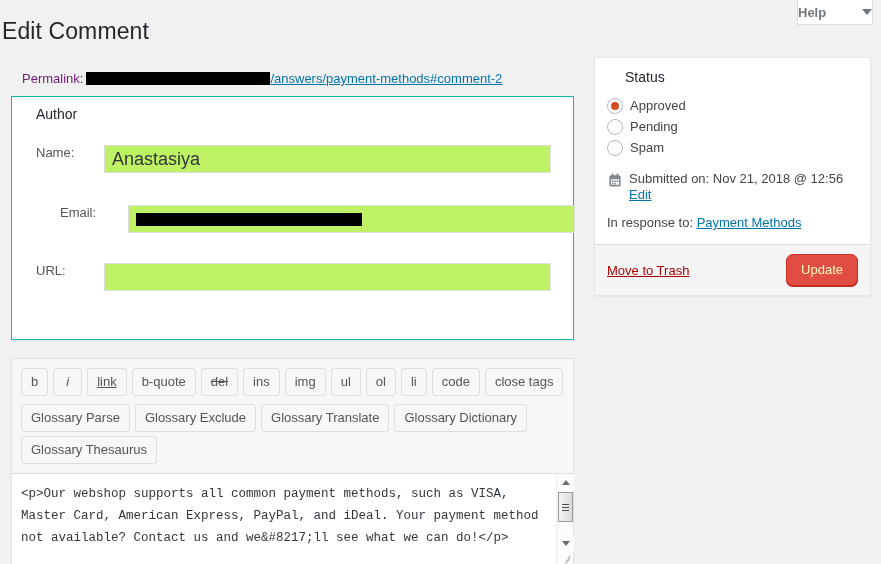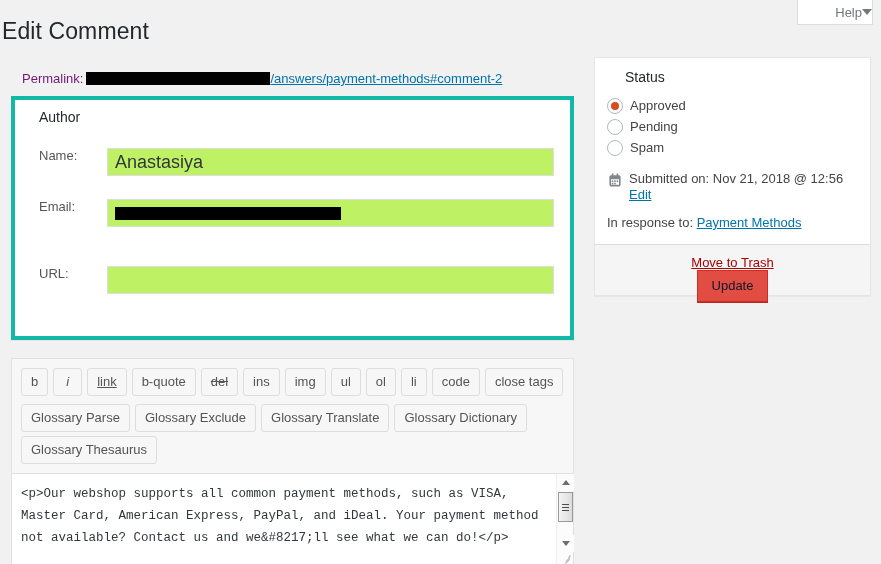--- a/index.html
+++ b/index.html
@@ -23,24 +23,26 @@
     top: 0;
     left: 797px;
     width: 76px;
     height: 25px;
     background: #fff;
     border: 1px solid #ddd;
     border-top: none;
     box-sizing: border-box;
     display: flex;
     align-items: center;
-    justify-content: flex-end;
+    justify-content: space-between;
+    gap: 6px;
     font-size: 13px;
     color: #72777c;
     cursor: pointer;
+    font-weight: bold;
   }
   .help-tab .caret {
     width: 0; height: 0;
     border-left: 5px solid transparent;
     border-right: 5px solid transparent;
     border-top: 6px solid #72777c;
     display: inline-block;
   }
 
   
@@ -87,41 +89,41 @@
   }
 
   
   .author-box {
     position: absolute;
     top: 96px;
     left: 11px;
     width: 563px;
     height: 244px;
     background: #fff;
-    border: 4px solid #14b8a6;
+    border: 1px solid #14b8a6;
     box-sizing: border-box;
     box-shadow: 0 1px 1px rgba(0,0,0,.04);
   }
   .author-heading {
     position: absolute;
     top: 9px;
     left: 24px;
     font-size: 14px;
     color: #23282d;
     font-weight: 400;
   }
   .field-row {
     position: absolute;
     left: 24px;
     width: 515px;
     display: flex;
     align-items: flex-start;
   }
   .field-row.r1 { top: 48px; }
-  .field-row.r2 { top: 99px; }
+  .field-row.r2 { top: 108px; margin-left: 24px; }
   .field-row.r3 { top: 166px; }
   .field-label {
     width: 68px;
     font-size: 13px;
     color: #555;
     flex: none;
   }
   .field-input {
     flex: 1;
     height: 28px;
@@ -362,33 +364,32 @@
   }
   .status-footer {
     border-top: 1px solid #ddd;
     background: #f5f5f5;
     padding: 10px 12px;
     display: flex;
     align-items: center;
     justify-content: space-between;
     height: 51px;
     box-sizing: border-box;
-    flex-direction: column;
   }
   .trash-link {
     color: #a00;
     text-decoration: underline;
     font-size: 13px;
     cursor: pointer;
   }
   .update-btn {
     background: #e14d43;
     border: 1px solid #d02c21;
-    border-radius: 0;
-    color: #0f172a;
+    border-radius: 7px;
+    color: #fef9c3;
     font-family: "Liberation Sans", sans-serif;
     font-size: 13px;
     padding: 7px 14px;
     cursor: pointer;
     box-shadow: 0 1px 0 #b52b21;
     line-height: 1.2;
   }
 </style>
 </head>
 <body>

